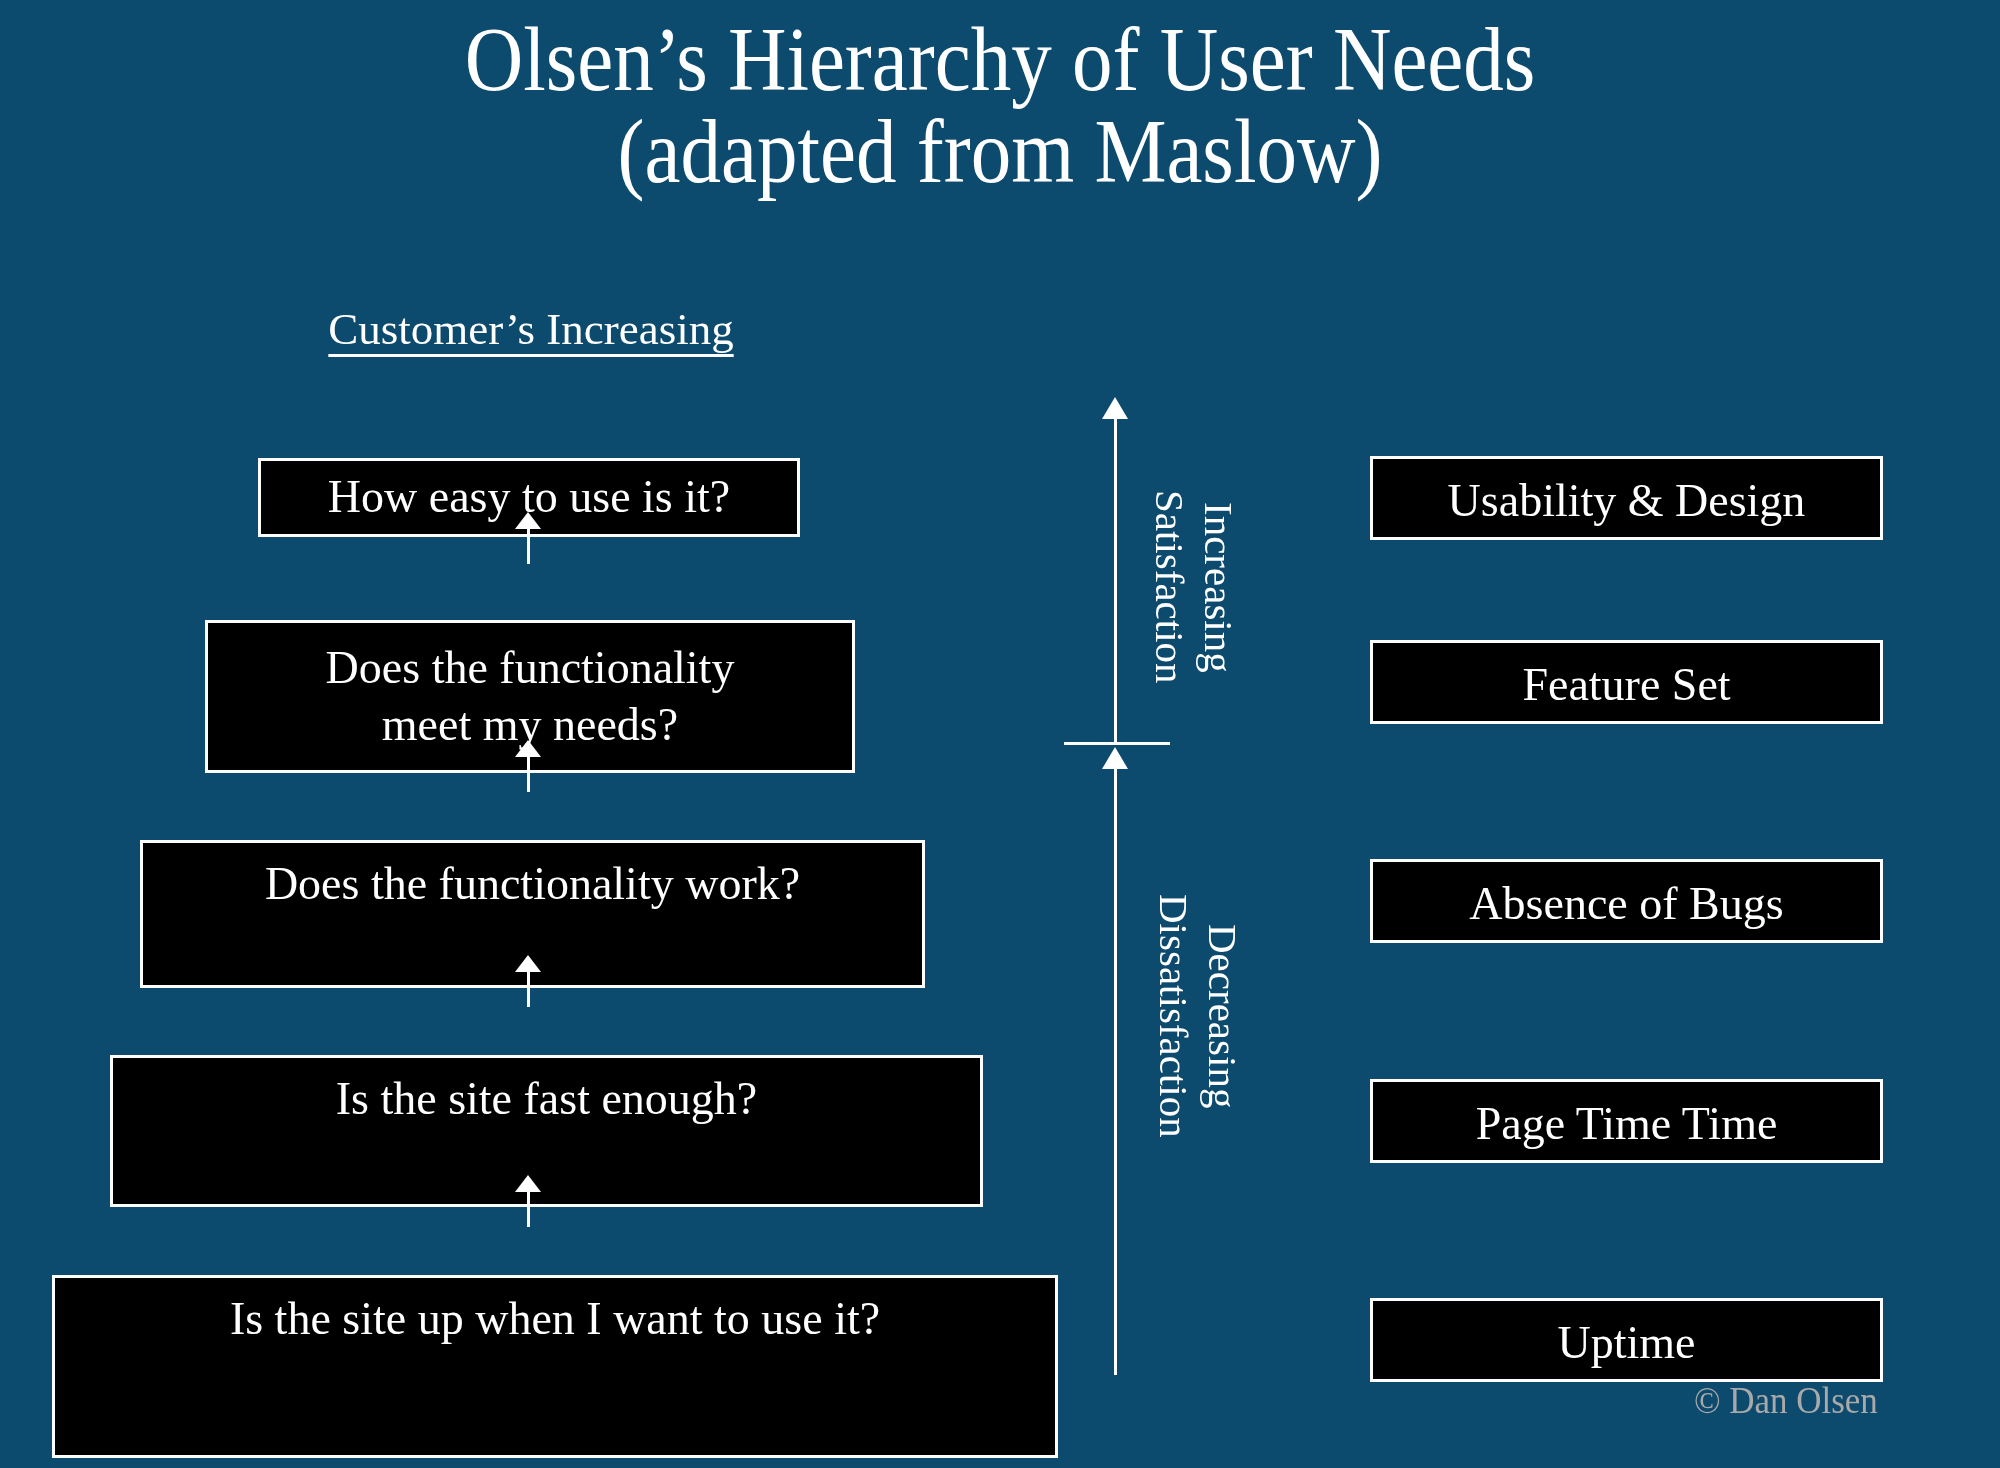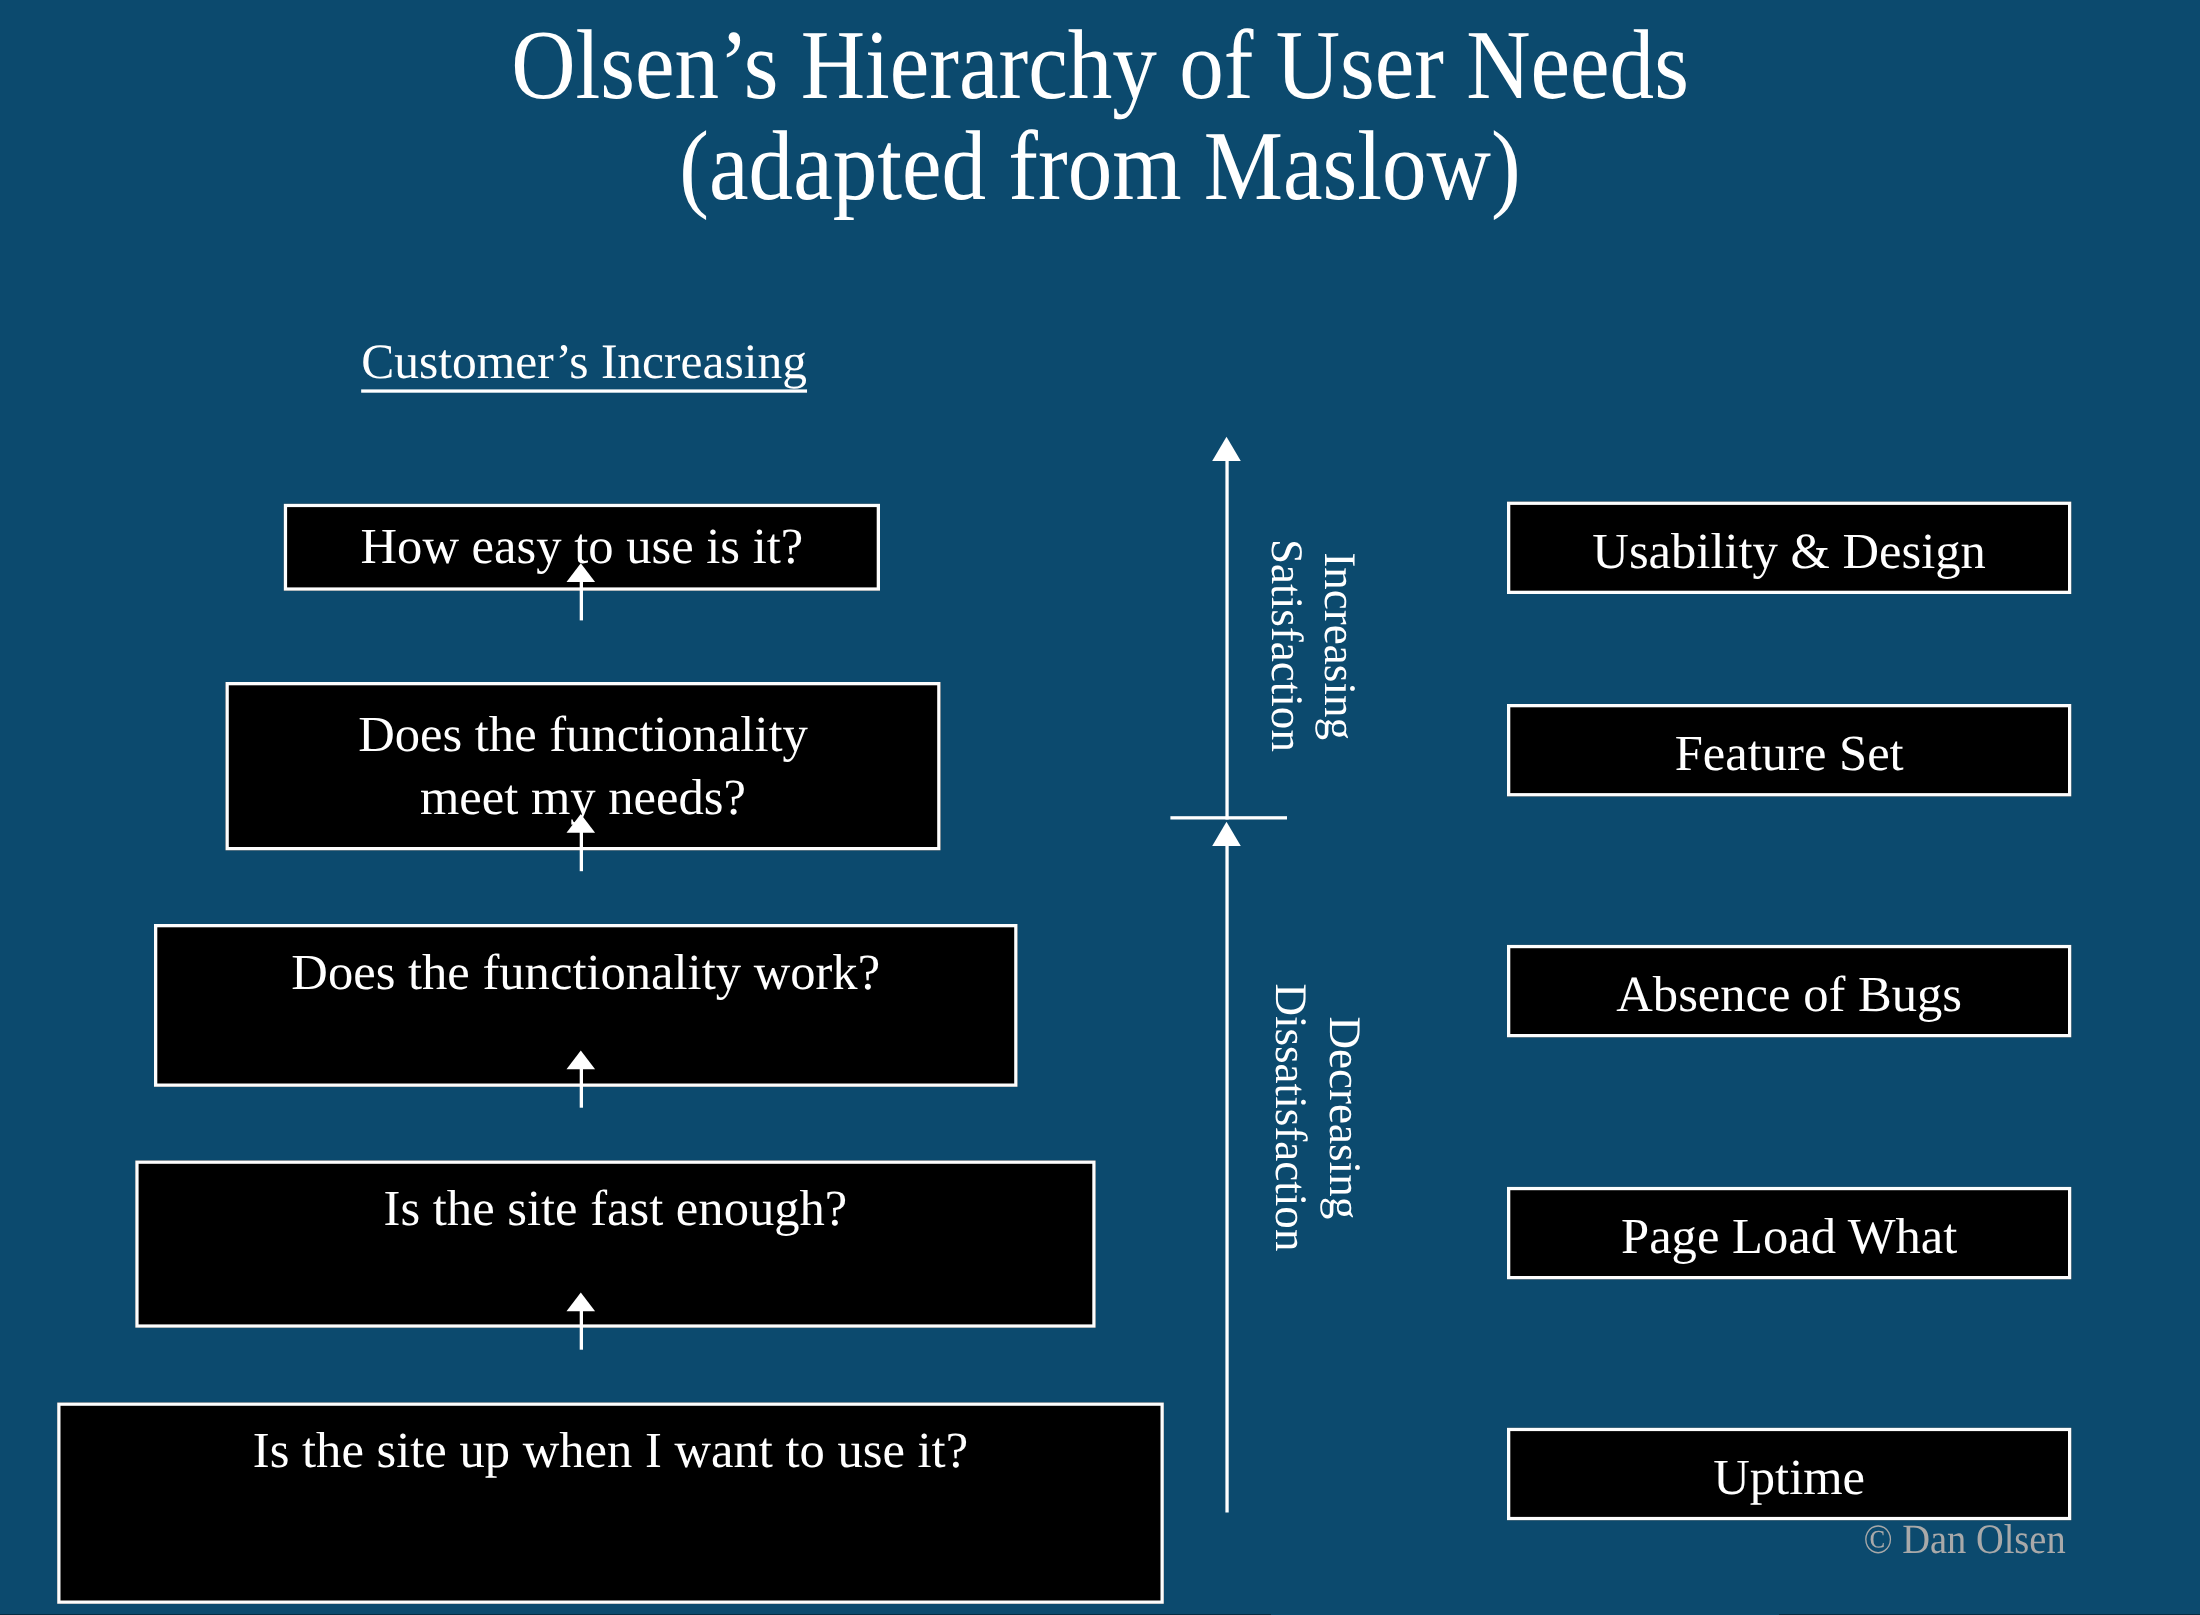--- a/index.html
+++ b/index.html
@@ -28,21 +28,21 @@
     position:absolute;border:3px solid #fdfdfd;background:#000;
     display:flex;justify-content:center;box-sizing:border-box;
     font-size:46px;text-align:center;white-space:pre-line;line-height:1.22;margin-top:40px;
   }
   .box.center{align-items:center;}
   .box.top{align-items:flex-start;padding-top:13px;}
   
   .lb0{left:258px;top:418px;width:542px;height:79px;}
   .lb1{left:205px;top:580px;width:650px;height:153px;}
   .lb2{left:140px;top:800px;width:785px;height:148px;}
-  .lb3{left:123px;top:1015px;width:873px;height:152px;}
+  .lb3{left:110px;top:1015px;width:873px;height:152px;}
   .lb4{left:52px; top:1235px;width:1006px;height:183px;}
   
   .rbox{left:1370px;width:513px;height:84px;align-items:center;padding-top:6px;}
   .rb0{top:416px;}
   .rb1{top:600px;}
   .rb2{top:819px;}
   .rb3{top:1039px;}
   .rb4{top:1258px;}
   
   .up-arrow{position:absolute;width:26px;height:52px;}
@@ -122,18 +122,18 @@
   <div class="axis-part axis-shaft-bottom"></div>
 
   <div class="rot-label rot-top">Increasing
 Satisfaction</div>
   <div class="rot-label rot-bottom">Decreasing
 Dissatisfaction</div>
 
   <div class="box rbox rb1">Feature Set</div>
   <div class="box rbox rb0">Usability &amp; Design</div>
   <div class="box rbox rb2">Absence of Bugs</div>
-  <div class="box rbox rb3">Page Load What</div>
+  <div class="box rbox rb3">Page Time Time</div>
   <div class="box rbox rb4">Uptime</div>
 
   <div class="copyright">© Dan Olsen</div>
 
 </div>
 
 </body></html>

